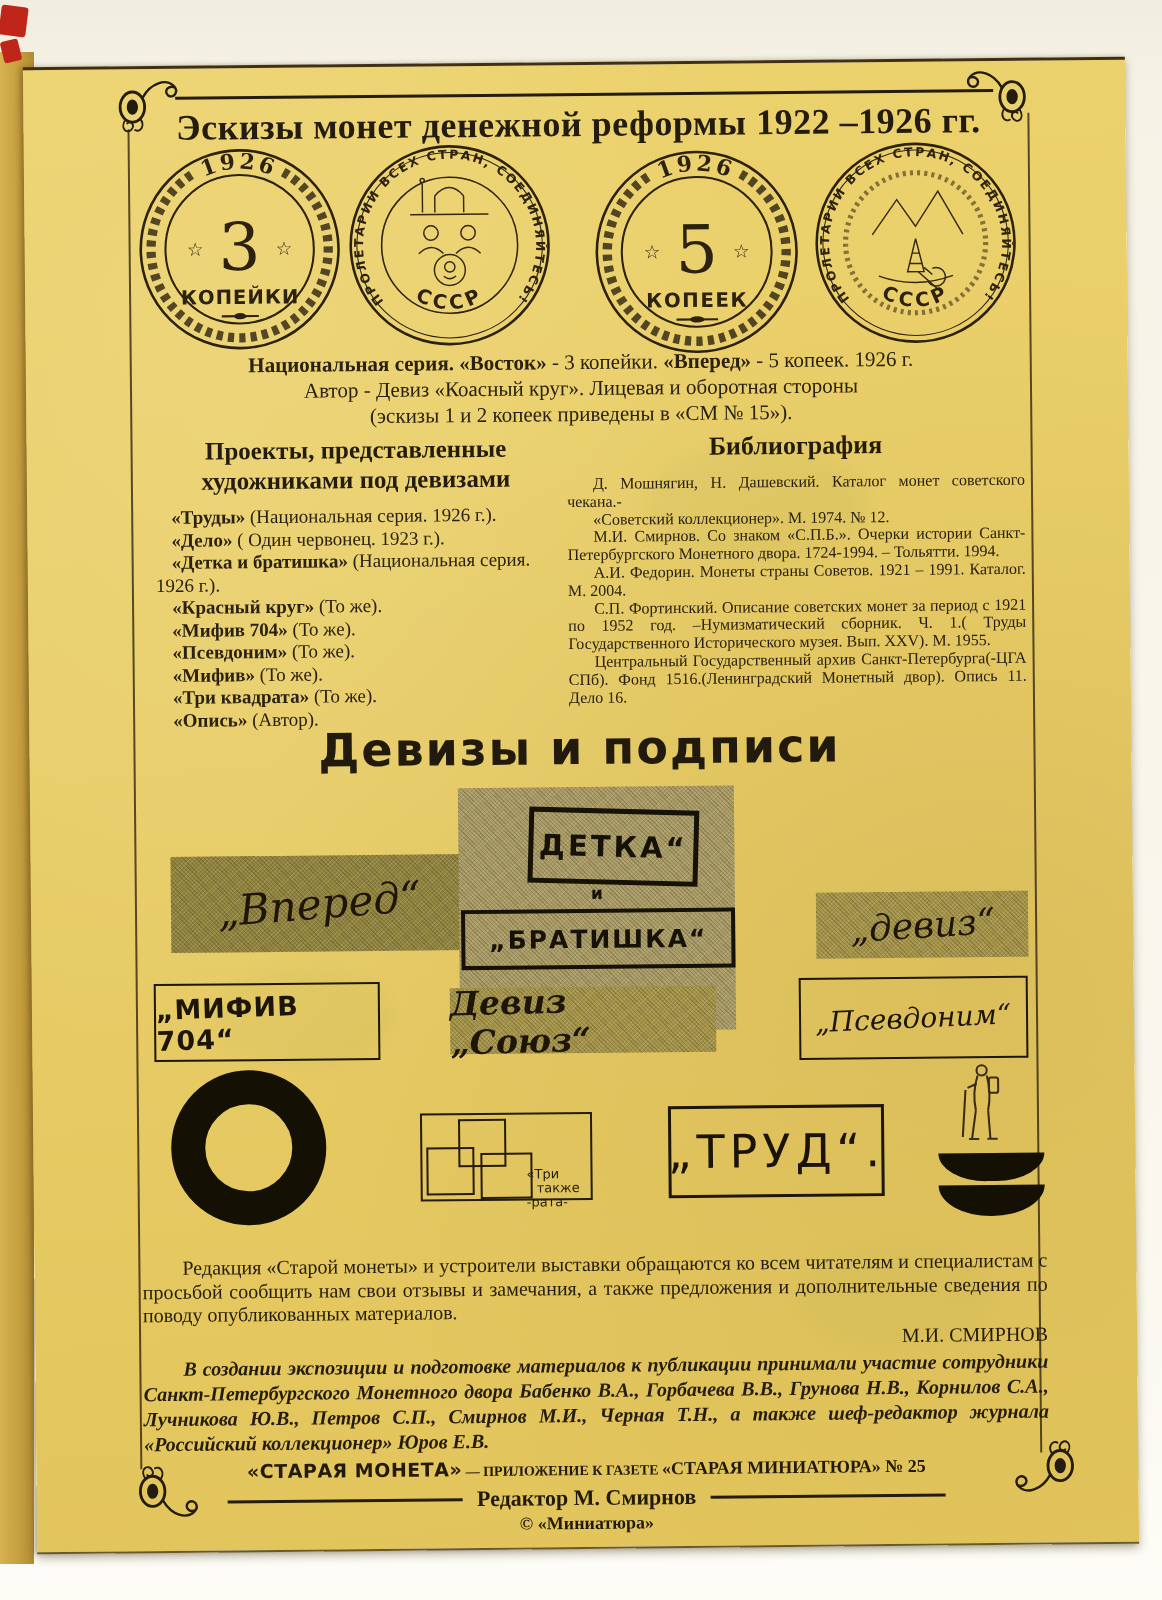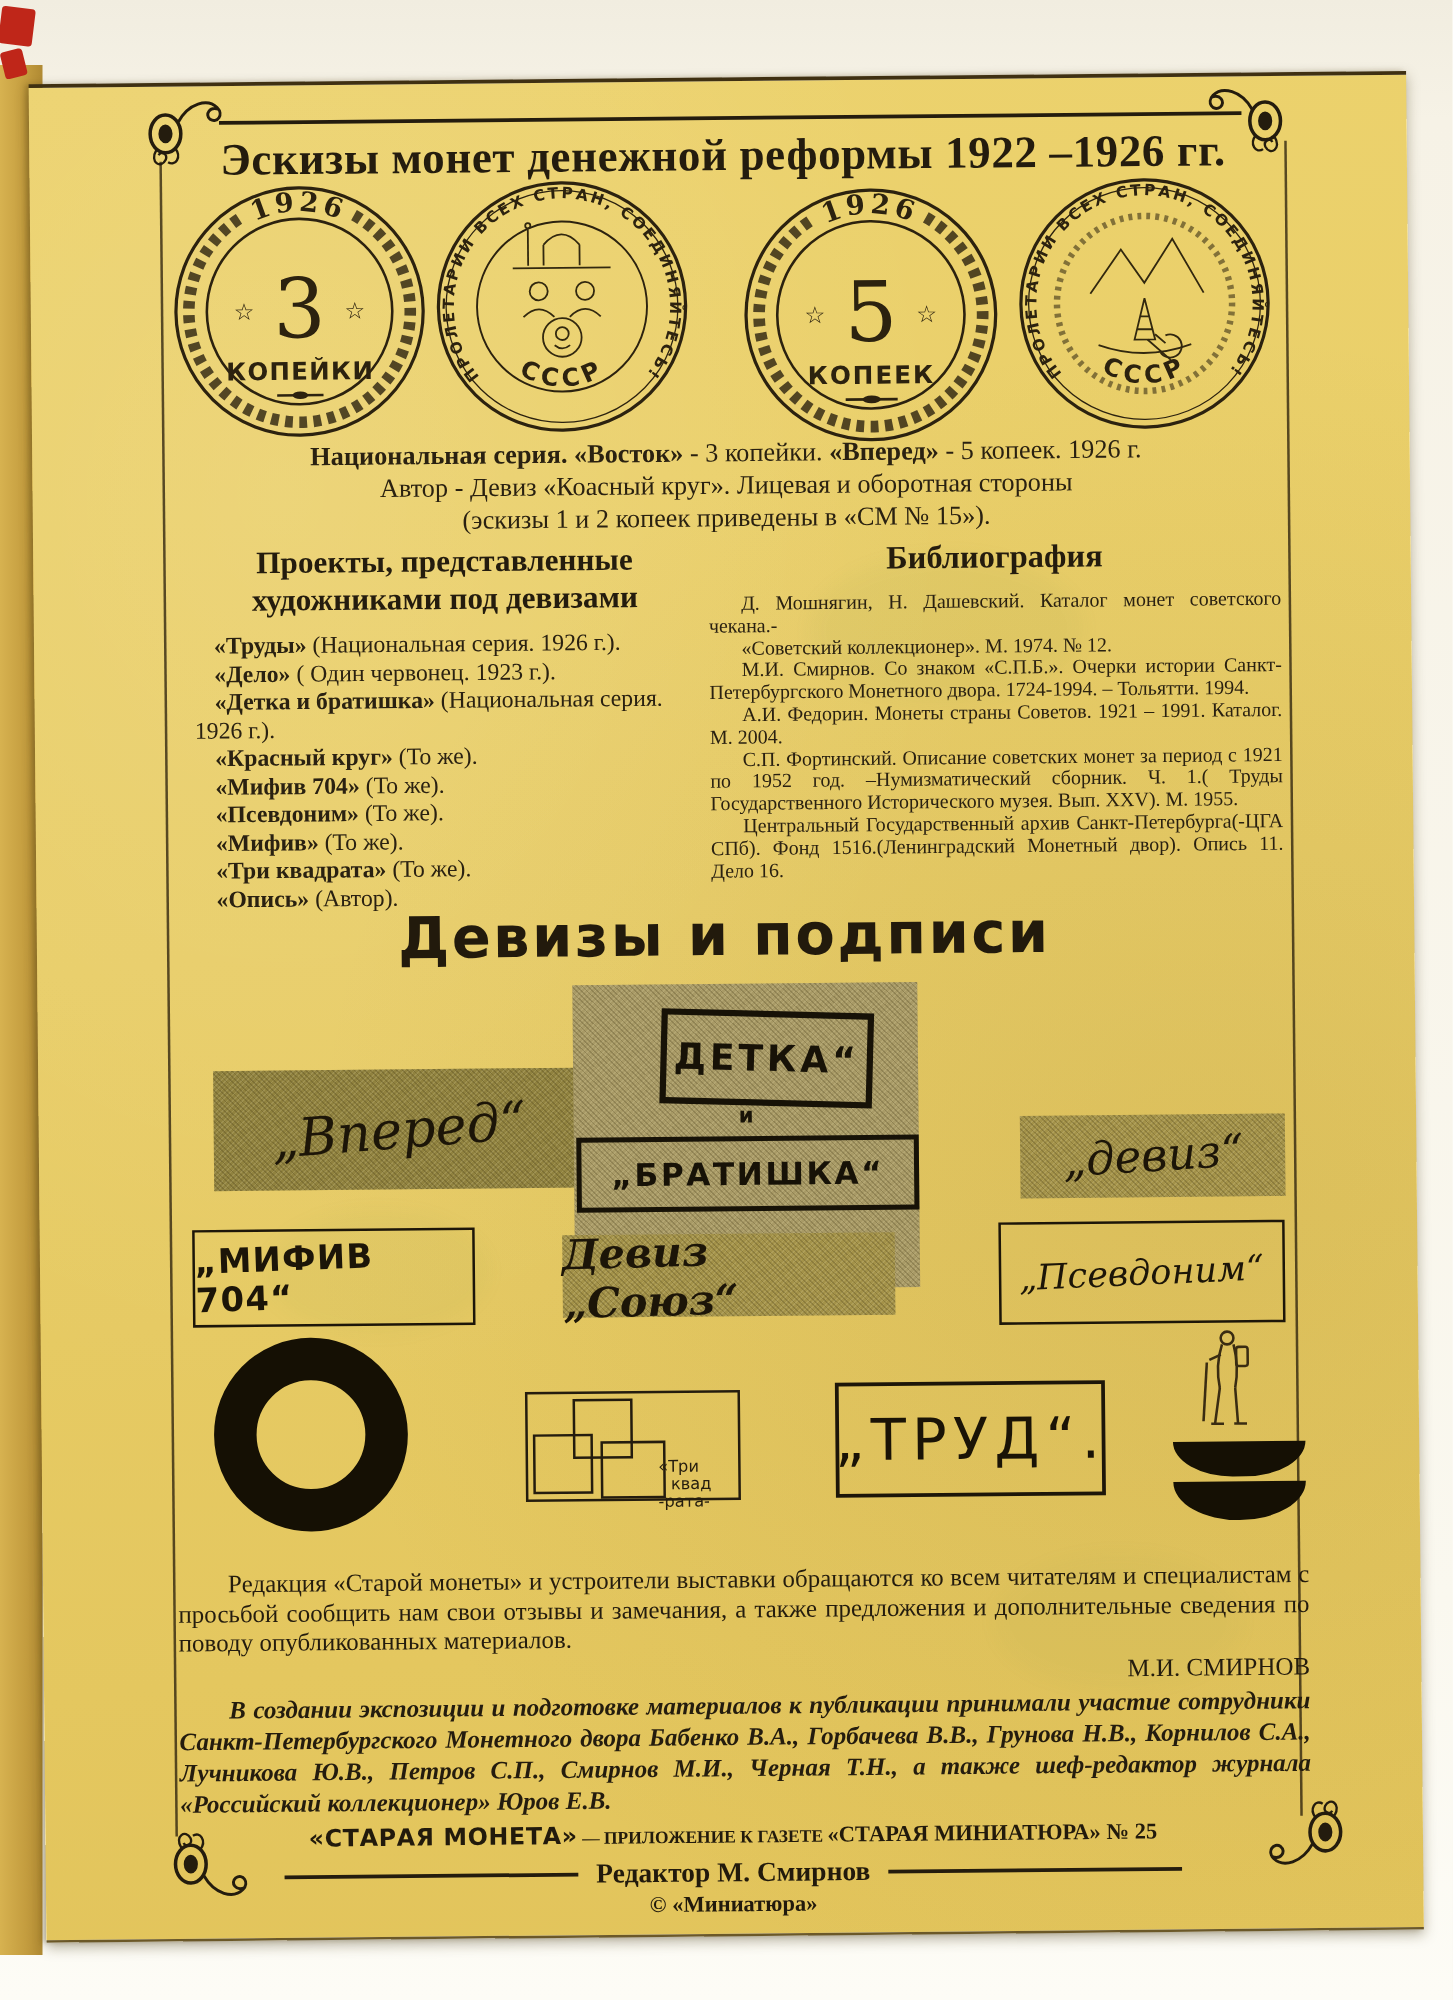--- a/index.html
+++ b/index.html
@@ -263,21 +263,21 @@
     </div>
 
     <div class="abs ring" style="left:138px;top:1002px;width:87px;height:87px;"></div>
 
     <div class="abs" style="left:387px;top:1047px;width:168px;height:84px;border:2.5px solid #241c0e;">
       <div class="sq" style="left:36px;top:4px;width:44px;height:44px;"></div>
       <div class="sq" style="left:4px;top:32px;width:44px;height:44px;"></div>
       <div class="sq" style="left:58px;top:38px;width:48px;height:42px;"></div>
       <div class="abs trilabel" style="left:104px;top:8px;width:60px;margin-top:45px;">
         <div>«Три</div>
-        <div style="padding-left:10px;">квад</div>
+        <div style="padding-left:10px;">также</div>
         <div>-рата-</div>
       </div>
     </div>
 
     <div class="abs" style="left:635px;top:1042px;width:210px;height:86px;border:3px solid #1d1609;display:flex;align-items:center;justify-content:center;">
       <span class="trud">„ТРУД“.</span>
     </div>
 
     <svg class="abs" style="left:915px;top:998px;" width="62" height="92" viewBox="0 0 60 90">
       <g fill="none" stroke="#3a2c12" stroke-width="2">

